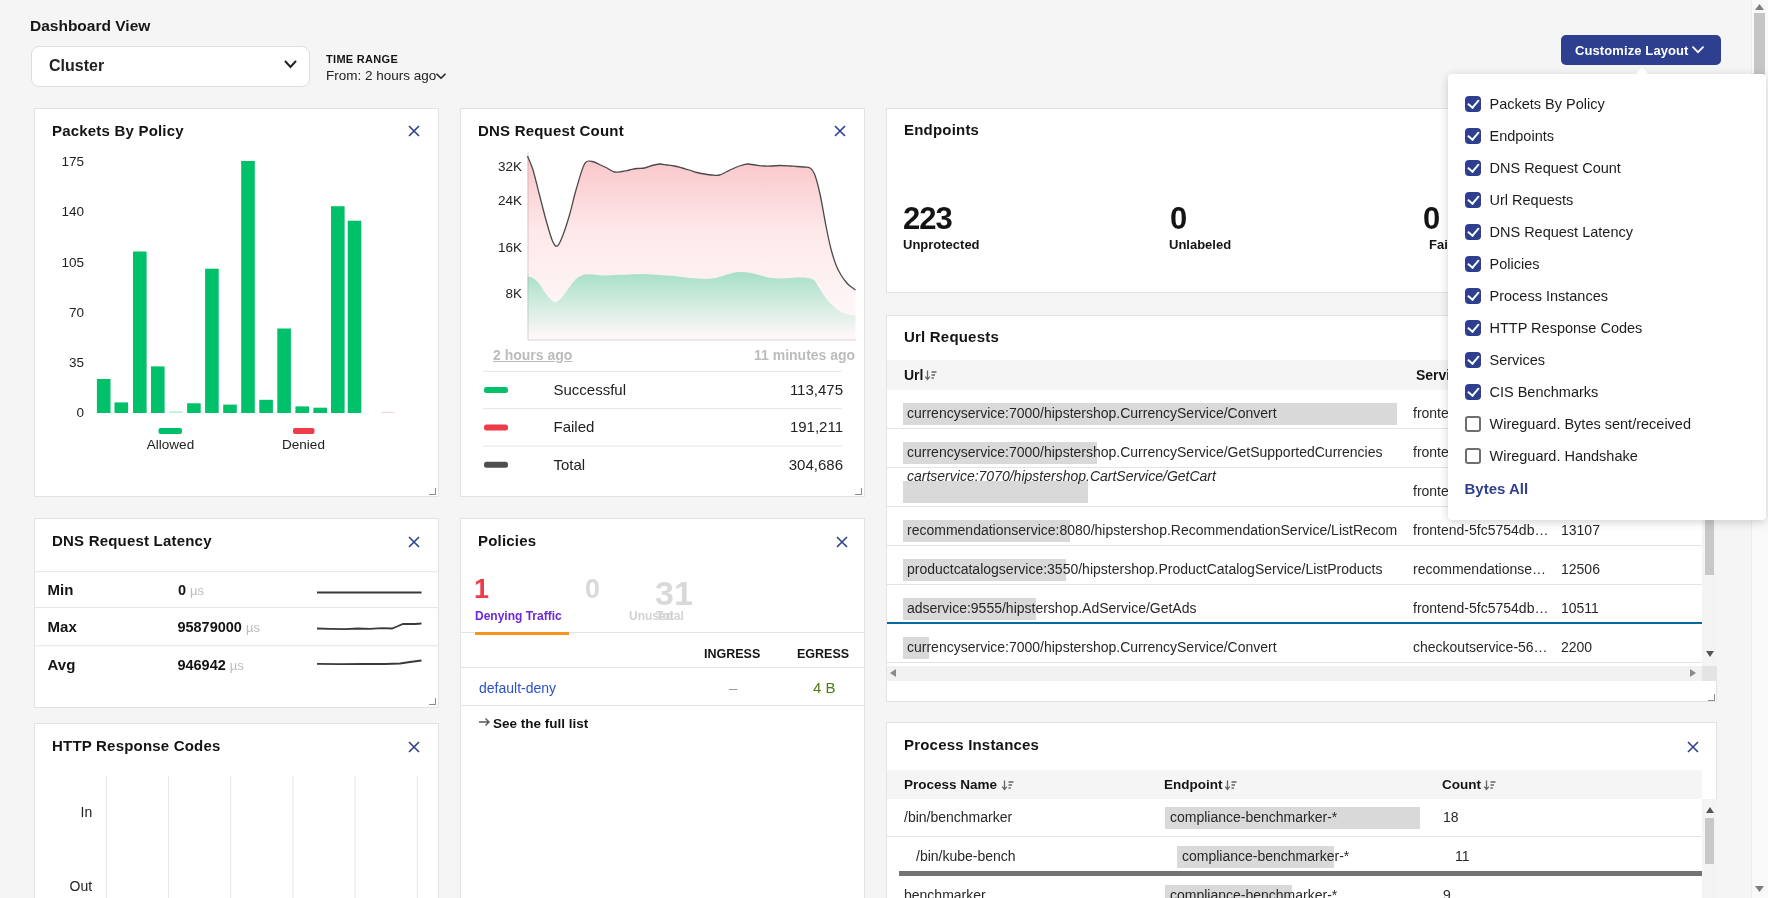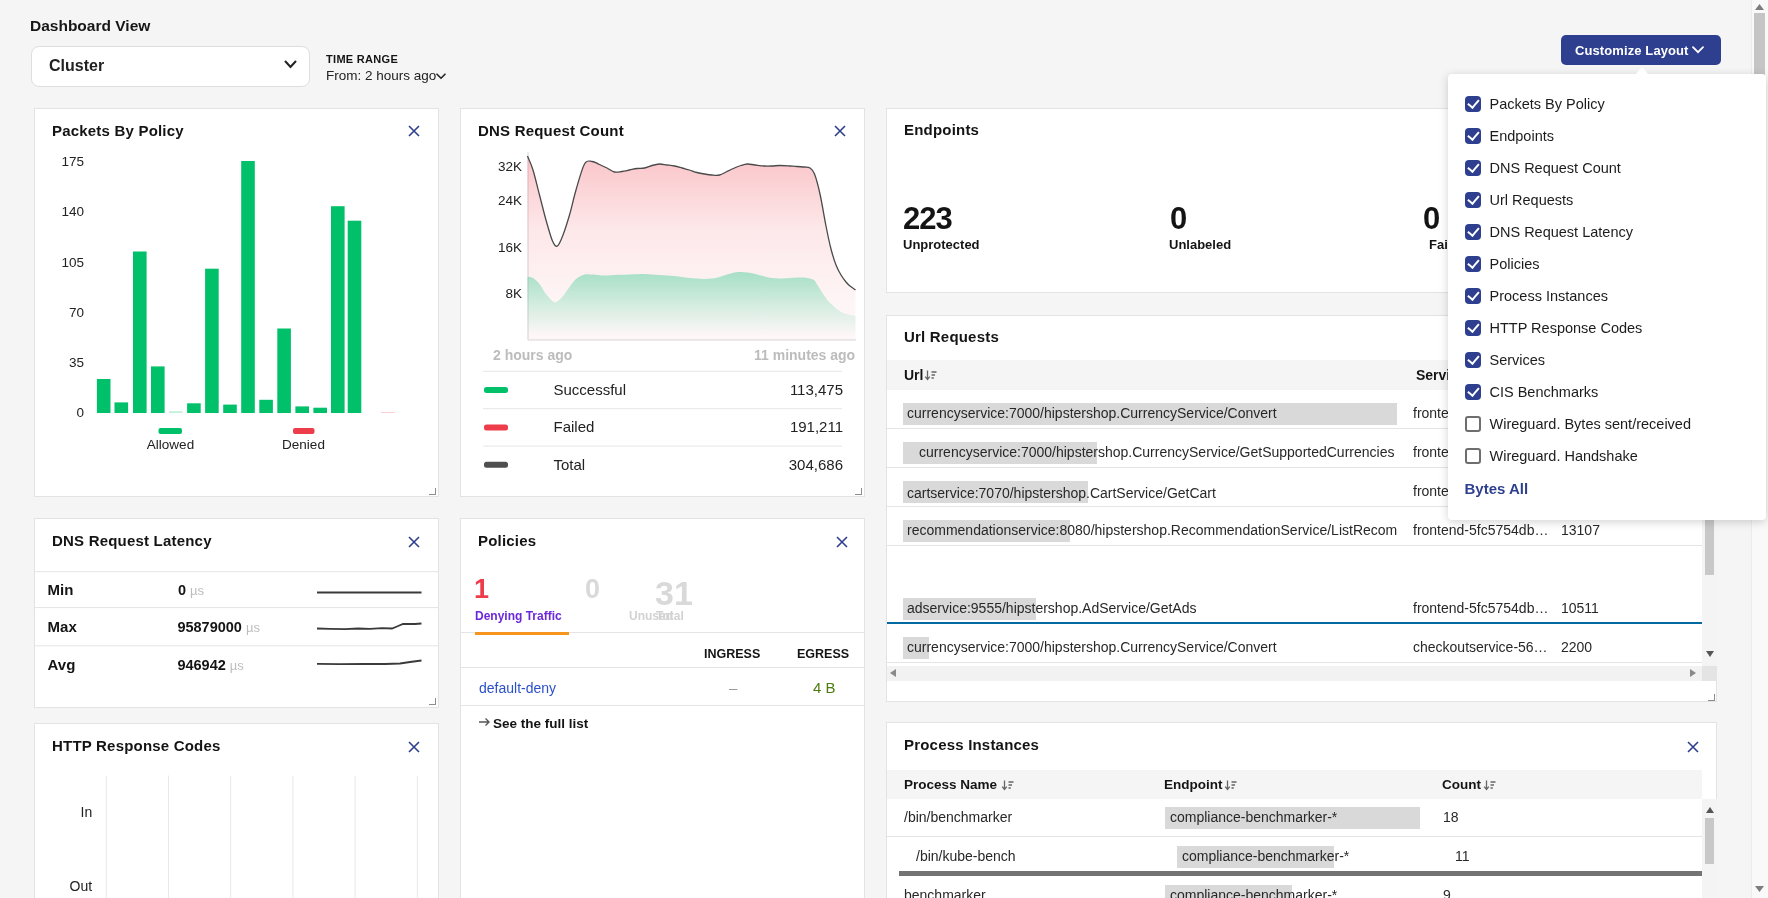--- a/index.html
+++ b/index.html
@@ -117,21 +117,21 @@
     <text x="93.5" y="287">Successful</text>
     <text x="93.5" y="324.4">Failed</text>
     <text x="93.5" y="361.8">Total</text>
   </g>
   <g font-family="Liberation Sans,sans-serif" font-size="15" fill="#222" text-anchor="end" font-weight="500">
     <text x="383" y="287">113,475</text>
     <text x="383" y="324.4">191,211</text>
     <text x="383" y="361.8">304,686</text>
   </g>
 </svg>
-<div class="abs" style="left:493px;top:347px;font-size:14px;font-weight:600;color:#bcbcbc;">2 hours ago</div>
+<div class="abs" style="left:493px;top:347px;font-size:14px;font-weight:600;color:#bcbcbc;text-decoration:underline;">2 hours ago</div>
 <div class="abs" style="left:754px;top:347px;font-size:14px;font-weight:600;color:#bcbcbc;">11 minutes ago</div>
 <div class="rsz" style="left:855px;top:488px;"></div>
 
 <div class="card" style="left:886px;top:108px;width:831px;height:185px;"></div>
 <div class="ctitle" style="left:904px;top:121px;">Endpoints</div>
 <div class="abs" style="left:903px;top:201px;font-size:31px;font-weight:700;color:#141414;letter-spacing:-1px;">223</div>
 <div class="abs" style="left:903px;top:237px;font-size:13px;font-weight:700;color:#141414;">Unprotected</div>
 <div class="abs" style="left:1170px;top:201px;font-size:31px;font-weight:700;color:#141414;">0</div>
 <div class="abs" style="left:1169px;top:237px;font-size:13px;font-weight:700;color:#141414;">Unlabeled</div>
 <div class="abs" style="left:1423px;top:201px;font-size:31px;font-weight:700;color:#141414;">0</div>
@@ -154,35 +154,41 @@
 
 <div class="abs" style="left:887px;top:390px;width:815px;height:276px;overflow:hidden;font-size:14px;color:#282828;">
   <div style="position:absolute;top:0;left:0;width:100%;height:39px;border-bottom:1px solid #e4e4e6;">
     <div style="position:absolute;left:16px;top:12.5px;width:494px;height:22px;background:#d9d9d9;"></div>
     <div style="position:absolute;left:20px;top:14.5px;white-space:nowrap;">currencyservice:7000/hipstershop.CurrencyService/Convert</div>
     <div style="position:absolute;left:526px;top:14.5px;">frontend-5fc5754db…</div>
     <div style="position:absolute;left:674px;top:14.5px;">16282</div>
   </div>
   <div style="position:absolute;top:39px;left:0;width:100%;height:39px;border-bottom:1px solid #e4e4e6;">
     <div style="position:absolute;left:16px;top:12.5px;width:194px;height:22px;background:#d9d9d9;"></div>
-    <div style="position:absolute;left:32px;top:14.5px;white-space:nowrap;">currencyservice:7000/hipstershop.CurrencyService/GetSupportedCurrencies</div>
+    <div style="position:absolute;left:20px;top:14.5px;white-space:nowrap;">currencyservice:7000/hipstershop.CurrencyService/GetSupportedCurrencies</div>
     <div style="position:absolute;left:526px;top:14.5px;background:#fff;">frontend-5fc5754db…</div>
     <div style="position:absolute;left:674px;top:14.5px;">16280</div>
   </div>
   <div style="position:absolute;top:78px;left:0;width:100%;height:39px;border-bottom:1px solid #e4e4e6;">
     <div style="position:absolute;left:16px;top:12.5px;width:185px;height:22px;background:#d9d9d9;"></div>
-    <div style="position:absolute;left:20px;top:17px;white-space:nowrap;">cartservice:7070/hipstershop.CartService/GetCart</div>
+    <div style="position:absolute;left:20px;top:0;white-space:nowrap;font-style:italic;">cartservice:7070/hipstershop.CartService/GetCart</div>
     <div style="position:absolute;left:526px;top:14.5px;background:#fff;">frontend-5fc5754db…</div>
     <div style="position:absolute;left:674px;top:14.5px;">14976</div>
   </div>
   <div style="position:absolute;top:117px;left:0;width:100%;height:39px;border-bottom:1px solid #e4e4e6;">
     <div style="position:absolute;left:16px;top:12.5px;width:167px;height:22px;background:#d9d9d9;"></div>
     <div style="position:absolute;left:20px;top:14.5px;width:490px;white-space:nowrap;overflow:hidden;">recommendationservice:8080/hipstershop.RecommendationService/ListRecomm</div>
     <div style="position:absolute;left:526px;top:14.5px;background:#fff;">frontend-5fc5754db…</div>
     <div style="position:absolute;left:674px;top:14.5px;">13107</div>
+  </div>
+  <div style="position:absolute;top:156px;left:0;width:100%;height:39px;border-bottom:1px solid #e4e4e6;">
+    <div style="position:absolute;left:16px;top:12.5px;width:163px;height:22px;background:#d9d9d9;"></div>
+    <div style="position:absolute;left:20px;top:14.5px;white-space:nowrap;">productcatalogservice:3550/hipstershop.ProductCatalogService/ListProducts</div>
+    <div style="position:absolute;left:526px;top:14.5px;background:#fff;">recommendationse…</div>
+    <div style="position:absolute;left:674px;top:14.5px;">12506</div>
   </div>
   <div style="position:absolute;top:195px;left:0;width:100%;height:39px;border-bottom:2px solid #0369a1;">
     <div style="position:absolute;left:16px;top:12.5px;width:133px;height:22px;background:#d9d9d9;"></div>
     <div style="position:absolute;left:20px;top:14.5px;white-space:nowrap;">adservice:9555/hipstershop.AdService/GetAds</div>
     <div style="position:absolute;left:526px;top:14.5px;background:#fff;">frontend-5fc5754db…</div>
     <div style="position:absolute;left:674px;top:14.5px;">10511</div>
   </div>
   <div style="position:absolute;top:234px;left:0;width:100%;height:39px;border-bottom:1px solid #e4e4e6;">
     <div style="position:absolute;left:16px;top:12.5px;width:26px;height:22px;background:#d9d9d9;"></div>
     <div style="position:absolute;left:20px;top:14.5px;white-space:nowrap;">currencyservice:7000/hipstershop.CurrencyService/Convert</div>

